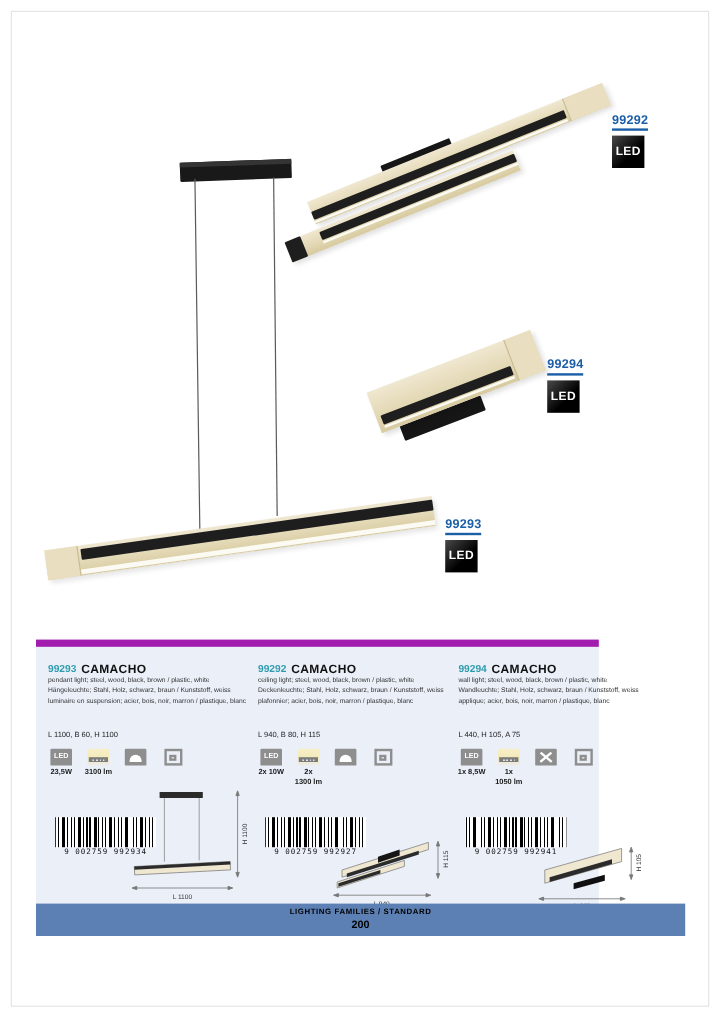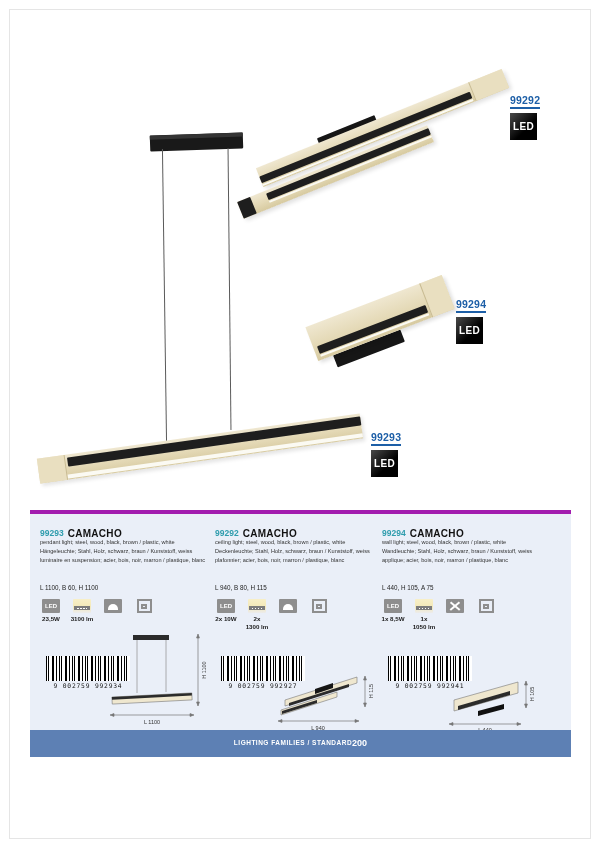--- a/index.html
+++ b/index.html
@@ -16,21 +16,21 @@
   .endface{position:absolute;top:0;bottom:0;background:#e9dfc0;border-left:1px solid #c8bb92}
   .wire{position:absolute;width:1.3px;background:#5a5a5a}
   .canopy{position:absolute;background:#191919;border-radius:1px}
   .canopy .topface{position:absolute;left:0;right:0;top:0;height:4px;background:#343434}
   .mountbox{position:absolute;background:#161616;border-radius:1px}
 
   .pnum-label{position:absolute;color:#1d5fa7;font-weight:bold;font-size:10.5px;letter-spacing:.2px;border-bottom:2px solid #1d5fa7;padding-bottom:1px}
   .led-badge{position:absolute;width:27px;height:27px;background:linear-gradient(135deg,#4a4a4a 0%,#000 60%);color:#fff;font-weight:bold;font-size:10px;letter-spacing:.3px;display:flex;align-items:center;justify-content:center}
 
   
-  .info-panel{position:absolute;left:30px;top:510px;width:541px;height:247px;background:#eaeff8;border-top:4px solid #a21caf}
+  .info-panel{position:absolute;left:30px;top:533px;width:469px;height:247px;background:#eaeff8;border-top:6px solid #a21caf}
   .col{position:absolute;top:0;width:172px;height:247px}
   .col-head{position:absolute;left:0;top:9px;white-space:nowrap}
   .num{color:#2e9cad;font-size:8.5px;font-weight:bold;margin-right:4px;vertical-align:1px}
   .pname{color:#111;font-size:10px;font-weight:bold;letter-spacing:.3px}
   .desc{position:absolute;left:0;top:24px;width:172px;font-size:5.6px;line-height:1.6;color:#333}
   .dims{position:absolute;left:0;top:70px;font-size:6.3px;color:#222}
   .icons{position:absolute;left:0;top:85px;display:flex;gap:9px;align-items:flex-start}
   .icon-stack{display:flex;flex-direction:column;align-items:center;width:22px}
   .val{font-size:6.2px;font-weight:bold;color:#1a1a1a;margin-top:2px;text-align:center;line-height:1.35;white-space:nowrap}
   .led-chip{width:18px;height:14px;background:#8e8e8e;color:#fff;font-size:6px;font-weight:bold;display:flex;align-items:center;justify-content:center;border-radius:1px}
@@ -46,21 +46,21 @@
   .frame-icon{width:15px;height:14px;border:2px solid #8e8e8e;display:flex;align-items:center;justify-content:center;background:transparent}
   .frame-icon b{display:block;width:6px;height:5px;border:2px solid #8e8e8e}
 
   .barcode-block{position:absolute;left:6px;top:142px;text-align:center}
   .bars{width:84px;height:25px;background:#fff;background-image:repeating-linear-gradient(90deg,#000 0 1px,#fff 1px 2.5px,#000 2.5px 3.5px,#fff 3.5px 6px,#000 6px 8.5px,#fff 8.5px 10px,#000 10px 10.7px,#fff 10.7px 13px)}
   .bc-num{font-size:6.3px;font-family:"DejaVu Sans Mono",monospace;letter-spacing:.8px;color:#111;margin-top:1px;white-space:nowrap}
 
   .diagram{position:absolute}
   .diagram text{font-family:"Liberation Sans",sans-serif}
 
-  .footer-bar{position:absolute;left:0;bottom:0;width:541px;height:27px;background:#5d80b4;color:#ffffff;display:flex;flex-direction:row;align-items:center;justify-content:center;line-height:1.25}
+  .footer-bar{position:absolute;left:0;bottom:0;width:541px;height:27px;background:#5d80b4;color:#000000;display:flex;flex-direction:column;align-items:center;justify-content:center;line-height:1.25}
   .footer-line{font-size:6.5px;font-weight:bold;letter-spacing:.5px}
   .footer-page{font-size:9px;font-weight:bold}
 </style>
 </head>
 <body>
 
 <div class="frame"></div>
 
 <div class="photo-stage">
 

